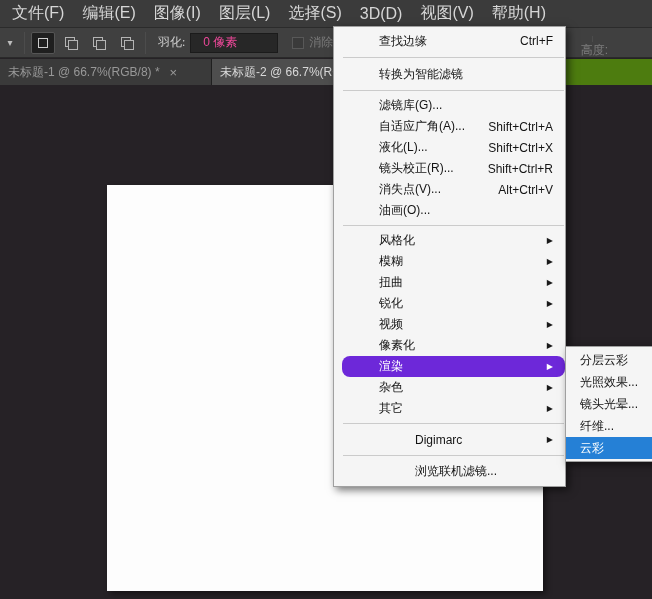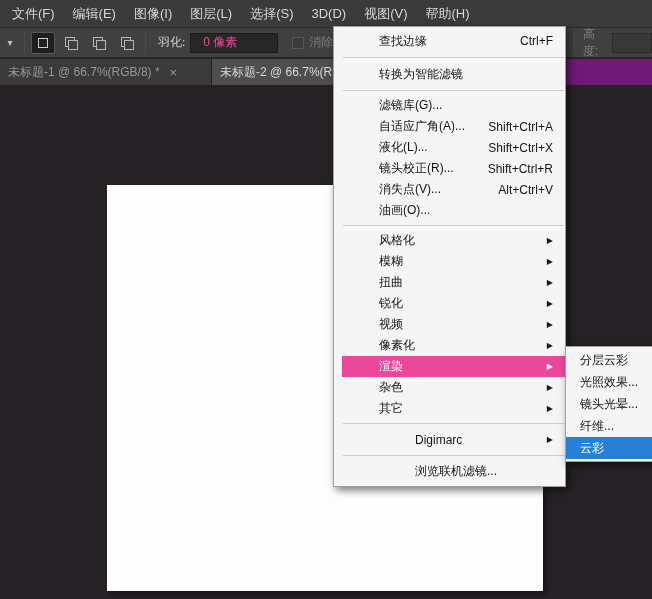--- a/index.html
+++ b/index.html
@@ -9,21 +9,21 @@
     background:#262226;
     font-family:"Liberation Sans", sans-serif;
     -webkit-font-smoothing:antialiased;
   }
 
   
   .menubar {
     position:absolute; left:0; top:0; width:652px; height:28px;
     background:#3b3b3b; border-bottom:1px solid #2b2b2b;
     display:flex; align-items:stretch; padding-left:3px;
-    font-size:13px; color:#d6d6d6;
+    font-size:16px; color:#d6d6d6;
   }
   .menubar .mitem {
     padding:0 9px; display:flex; align-items:center; cursor:default;
     white-space:nowrap;
   }
   .menubar .mitem.active { background:#191919; }
 
   
   .optionsbar {
     position:absolute; left:0; top:28px; width:652px; height:30px;
@@ -45,32 +45,32 @@
     width:88px; height:20px; background:#272727; border:1px solid #1b1b1b;
     color:#ec4899; display:flex; align-items:center; padding-left:12px;
   }
   .anti-group { display:flex; align-items:center; margin-left:14px; }
   .checkbox {
     width:12px; height:12px; background:#3a3a3a; border:1px solid #585858;
     margin-right:5px;
   }
   .dim { color:#7c7c7c; }
   .height-group {
-    position:absolute; left:570px; top:0; height:30px;
-    display:flex; align-items:center;
+    position:absolute; left:570px; top:8px; height:30px;
+    display:flex; align-items:center;flex-direction:column;
   }
   .height-group .ob-div { margin-right:8px; }
   .height-input {
     width:44px; height:20px; background:#383838; border:1px solid #2a2a2a; margin-left:5px;
   }
 
   
   .tabbar {
     position:absolute; left:0; top:59px; width:652px; height:26px;
-    background:#701a75; display:flex; font-size:12px;
+    background:#4d7c0f; display:flex; font-size:12px;
   }
   .tab {
     height:26px; display:flex; align-items:center; padding:0 8px;
     white-space:nowrap; overflow:hidden; cursor:default;
   }
   .tab.inactive { background:#3a3a3a; color:#989898; border-right:1px solid #1f1f1f; width:212px; }
   .tab.active { background:#4e4e4e; color:#d8d8d8; width:168px; }
   .tab .close { margin-left:10px; font-size:13px; color:#9a9a9a; }
 
   
@@ -88,21 +88,21 @@
   .filter-menu { left:333px; top:26px; width:233px; }
   .mrow {
     display:flex; align-items:center;
     padding-left:37px; padding-right:12px; cursor:default; white-space:nowrap;
   }
   .mrow.h24 { height:24px; }
   .mrow.h21 { height:21px; }
   .mrow.h23 { height:23px;margin-left:36px; }
   .mrow .shortcut { margin-left:auto; }
   .mrow .arrow { margin-left:auto; font-size:8px; color:#1a1a1a; }
-  .mrow.hl { background:#ec4899; color:#ffffff; }
+  .mrow.hl { background:#6d28d9; color:#ffffff;border-radius:8px; }
   .mrow.hl .arrow { color:#ffffff; }
   .msep { height:1px; background:#cbcbcb; margin:4px 1px; }
 
   .render-submenu { left:565px; top:346px; width:96px; z-index:11; padding:2px 0; }
   .srow {
     height:22px; display:flex; align-items:center;
     padding-left:14px; cursor:default; white-space:nowrap;
   }
   .srow.hl { background:#2580d6; color:#ffffff; }
 </style>

